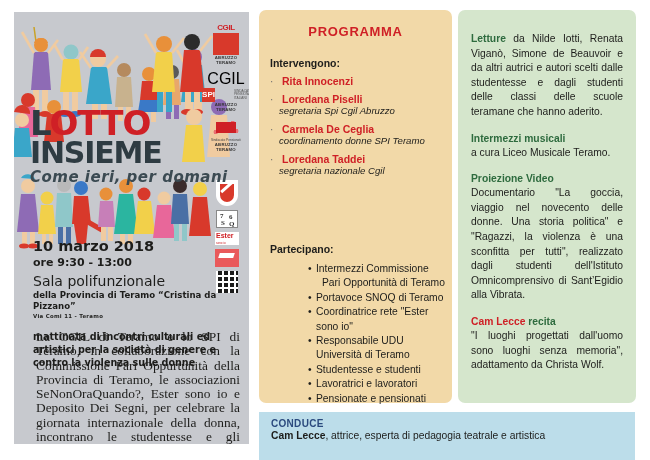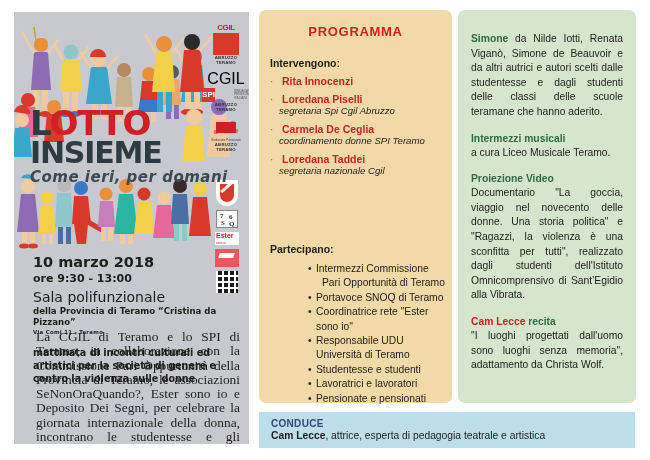--- a/index.html
+++ b/index.html
@@ -57,21 +57,21 @@
       linear-gradient(0deg,#fff 2px,transparent 2px);
     background-size:6px 6px;background-color:#1b1b1b;}
 
   .title-block{position:absolute;left:16px;top:96px;width:200px;}
   .t-lotto{font:900 34px "DejaVu Sans",sans-serif;line-height:30px;letter-spacing:-1px;}
   .t-lotto .l{color:#2e3b42;}
   .t-lotto .o{color:#cf2026;}
   .t-ins{font:900 30px "DejaVu Sans",sans-serif;color:#2e3b42;line-height:29px;letter-spacing:-1.2px;}
   .t-sub{font:italic 600 15px "DejaVu Sans",sans-serif;color:#3b4a52;letter-spacing:0.5px;margin-top:1px;}
 
-  .infoblk{position:absolute;left:19px;top:242px;width:200px;}
+  .infoblk{position:absolute;left:19px;top:226px;width:200px;}
   .i-date{font:bold 14.5px "DejaVu Sans",sans-serif;color:#1d1d1b;line-height:17px;}
   .i-time{font:bold 11px "DejaVu Sans",sans-serif;color:#1d1d1b;line-height:15px;}
   .i-sala{font:400 14px "DejaVu Sans",sans-serif;color:#1d1d1b;line-height:18px;margin-top:2px;}
   .i-prov{font:bold 8.6px "DejaVu Sans",sans-serif;color:#1d1d1b;line-height:11px;}
   .i-via{font:bold 5.4px "DejaVu Sans",sans-serif;color:#1d1d1b;line-height:8px;letter-spacing:0.3px;}
   .i-matt{font:bold 9.6px "DejaVu Sans",sans-serif;color:#1d1d1b;line-height:13px;margin-top:10px;width:210px;}
 
   .bodytxt{position:absolute;left:22px;top:318px;width:204px;
     font:13.4px "Liberation Serif",serif;color:#1d1d1b;line-height:14.3px;text-align:justify;}
 
@@ -88,21 +88,21 @@
   .sp .rl{font:italic 9.6px "Liberation Sans",sans-serif;color:#1d1d1b;line-height:12px;margin-left:-3px;}
 
   .col-mid2{position:absolute;left:259px;top:231px;width:193px;height:172px;
     background:#f2d9a8;border-radius:7px;}
   .partec{font:bold 10.5px "Liberation Sans",sans-serif;color:#1d1d1b;margin:12px 0 0 11px;}
   .plist{margin:7px 0 0 9px;}
   .plist li{font:10.3px "Liberation Sans",sans-serif;color:#1d1d1b;line-height:14.4px;list-style:none;position:relative;padding-left:8px;}
   .plist li .b{position:absolute;left:0;top:0;}
   .plist li.cont{padding-left:14px;}
 
-  .conduce{position:absolute;left:259px;top:412px;width:376px;height:36px;background:#bcddea;}
+  .conduce{position:absolute;left:259px;top:412px;width:376px;height:48px;background:#bcddea;}
   .cond-t{font:bold 10px "Liberation Sans",sans-serif;color:#2b4a7e;margin:6px 0 0 12px;letter-spacing:0.3px;}
   .cond-b{font:10.3px "Liberation Sans",sans-serif;color:#1d1d1b;margin:1px 0 0 12px;}
   .cond-b b{font-weight:bold;}
 
   
   .col-right{position:absolute;left:458px;top:10px;width:178px;height:393px;
     background:#d5e6cc;border-radius:7px;padding:0;}
   .rin{margin:22px 13px 0 13px;}
   .r-p{font:10.3px "Liberation Sans",sans-serif;color:#1d1d1b;line-height:14.6px;text-align:justify;}
   .r-p b.gr{color:#2e6b3e;font-weight:bold;}
@@ -342,21 +342,21 @@
       <li><span class="b">•</span><span>Coordinatrice rete "Ester sono io"</span></li>
       <li><span class="b">•</span><span>Responsabile UDU Università di Teramo</span></li>
       <li><span class="b">•</span><span>Studentesse e studenti</span></li>
       <li><span class="b">•</span><span>Lavoratrici e lavoratori</span></li>
       <li><span class="b">•</span><span>Pensionate e pensionati</span></li>
     </ul>
   </div>
 
   <div class="col-right">
     <div class="rin">
-      <div class="r-p"><b class="gr">Simone</b><span> da Nilde Iotti, Renata Viganò, Simone de Beauvoir  e da altri autrici e autori scelti dalle studentesse e dagli studenti delle classi delle scuole teramane che hanno aderito.</span></div>
+      <div class="r-p"><b class="gr">Letture</b><span> da Nilde Iotti, Renata Viganò, Simone de Beauvoir  e da altri autrici e autori scelti dalle studentesse e dagli studenti delle classi delle scuole teramane che hanno aderito.</span></div>
       <div class="r-h">Intermezzi musicali</div>
       <div class="r-t">a cura Liceo Musicale Teramo.</div>
       <div class="r-h">Proiezione Video</div>
       <div class="r-t">Documentario "La goccia, viaggio nel novecento delle donne. Una storia politica" e  "Ragazzi, la violenza è una sconfitta per tutti", realizzato dagli studenti dell'Istituto Omnicomprensivo di Sant’Egidio alla Vibrata.</div>
       <div class="r-h red"><span>Cam Lecce</span><span class="k"> recita</span></div>
       <div class="r-t">"I luoghi progettati dall'uomo sono luoghi senza memoria", adattamento da Christa Wolf.</div>
     </div>
   </div>
 
   <div class="conduce">

